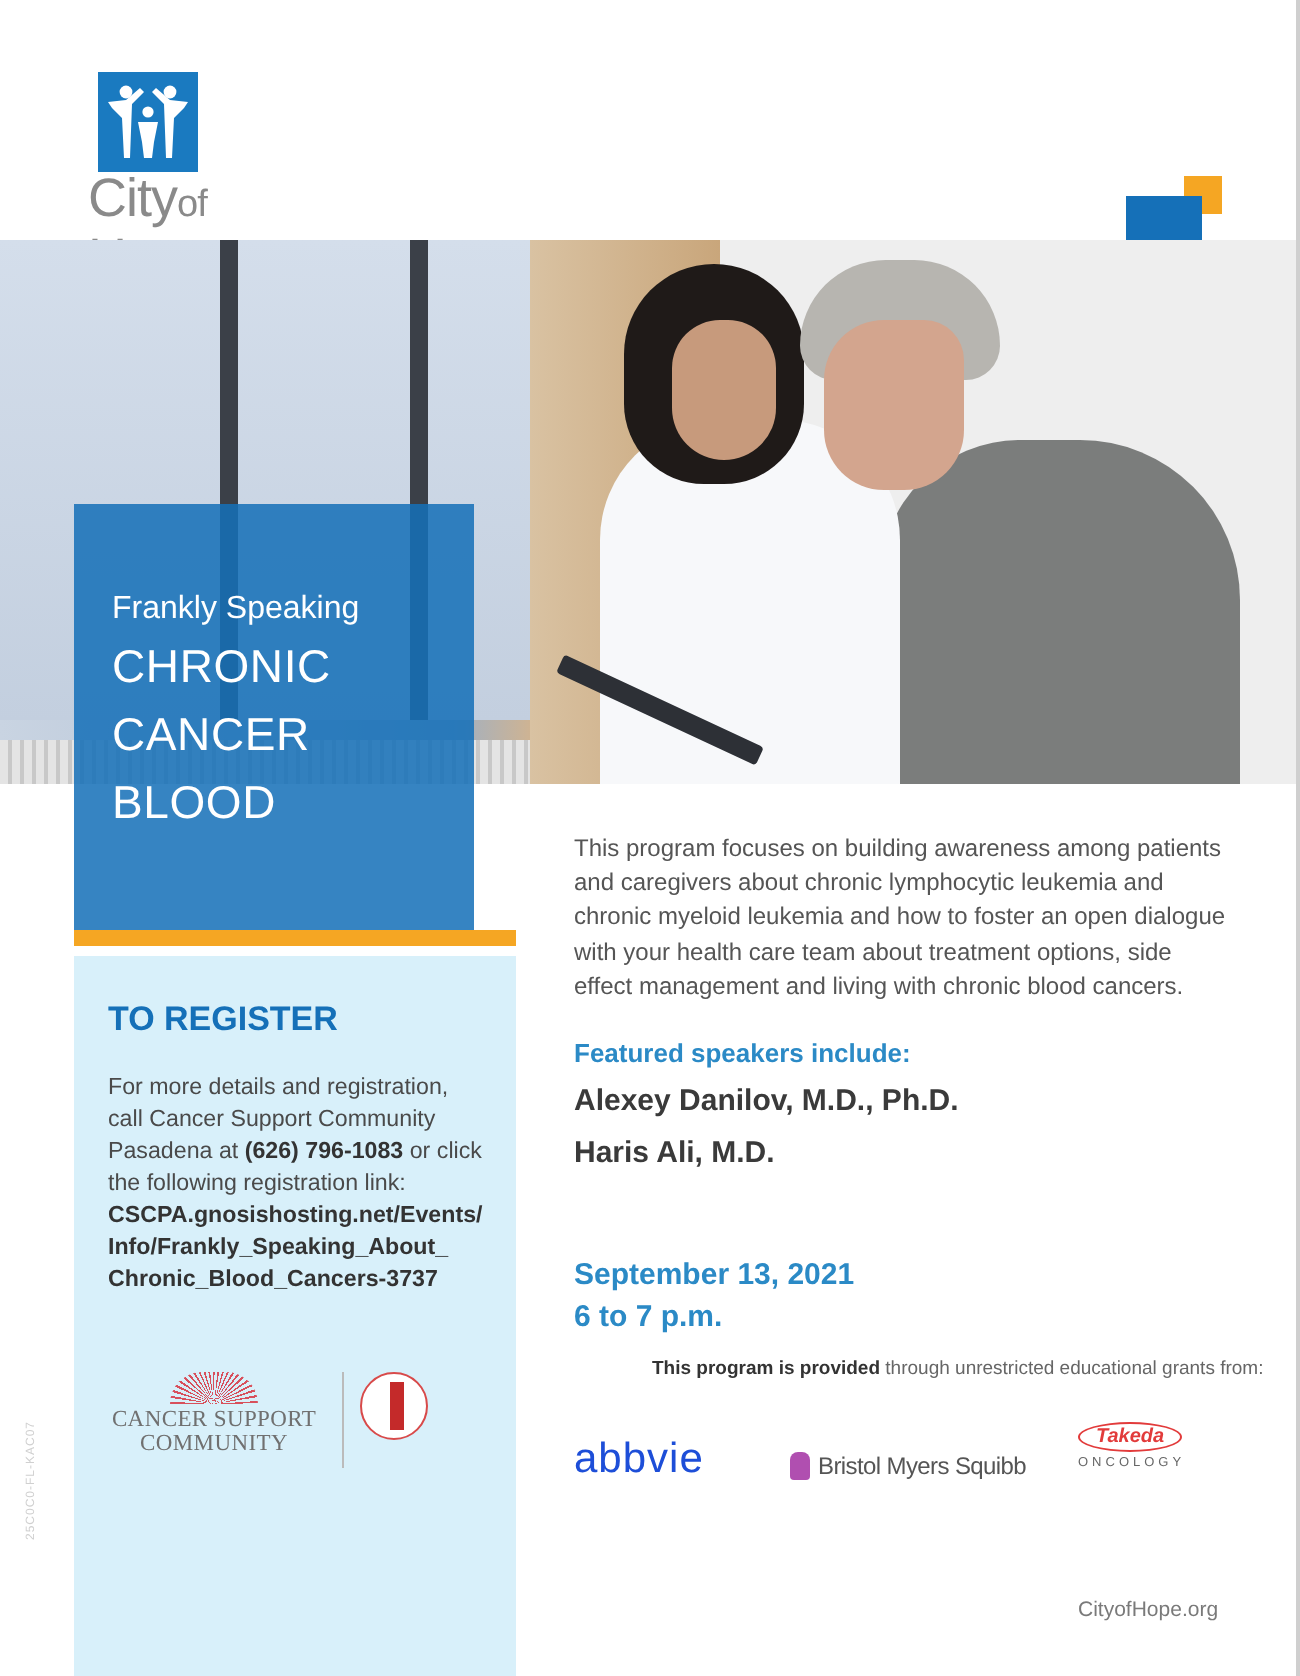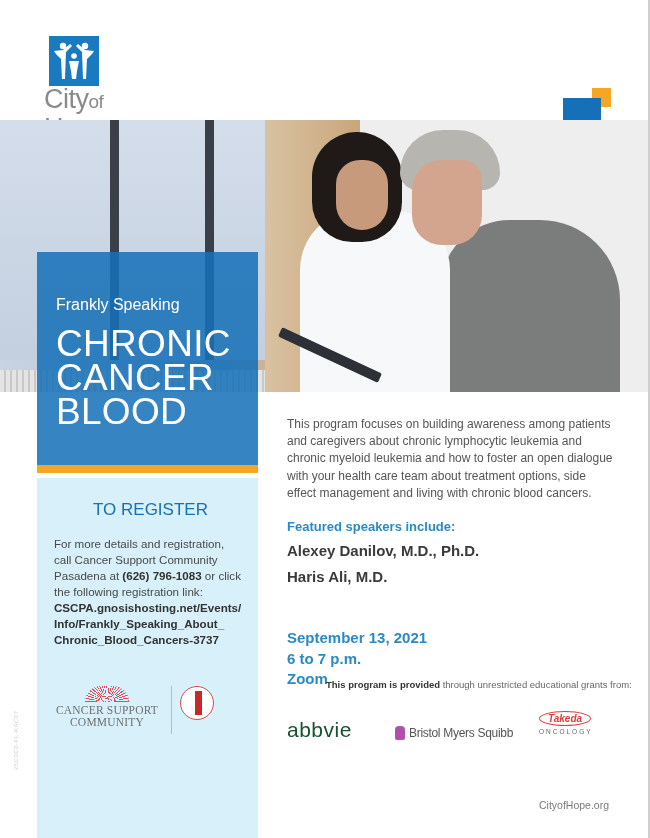--- a/index.html
+++ b/index.html
@@ -30,28 +30,28 @@
   .photo .doctor-coat { position: absolute; left: 300px; top: 90px; width: 150px; height: 200px; background: #f7f8fa; border-radius: 60px 60px 0 0; }
   .photo .doctor-hair { position: absolute; left: 312px; top: 12px; width: 90px; height: 110px; background: #1f1a18; border-radius: 45px 45px 40px 40px; }
   .photo .doctor-face { position: absolute; left: 336px; top: 40px; width: 52px; height: 70px; background: #c79a7c; border-radius: 24px 24px 26px 26px; }
   .photo .man-sweater { position: absolute; left: 440px; top: 100px; width: 180px; height: 200px; background: #7b7d7c; border-radius: 70px 80px 0 0; }
   .photo .man-hair { position: absolute; left: 400px; top: 10px; width: 100px; height: 60px; background: #b7b5b0; border-radius: 50px 50px 20px 20px; }
   .photo .man-face { position: absolute; left: 412px; top: 40px; width: 70px; height: 85px; background: #d3a58e; border-radius: 30px 20px 30px 30px; }
   .photo .tablet { position: absolute; left: 275px; top: 230px; width: 110px; height: 10px; background: #2d3036; transform: rotate(25deg); border-radius: 2px; }
   .photo .radiator { position: absolute; left: 0; top: 250px; width: 265px; height: 22px; background: repeating-linear-gradient(90deg, #e4e4e4 0 4px, #c8c8c8 4px 6px); }
 
   
-  .title-box { position: absolute; left: 37px; top: 252px; width: 221px; height: 213px; background: rgba(21,112,184,0.86); padding: 42px 18px 0 19px; color: #ffffff; }
+  .title-box { position: absolute; left: 37px; top: 252px; width: 200px; height: 213px; background: rgba(21,112,184,0.86); padding: 42px 18px 0 19px; color: #ffffff; }
   .title-box .series { font-size: 16px; line-height: 22px; font-weight: 400; }
-  .title-box .main { margin-top: 11px; font-size: 37px; line-height: 34px; font-weight: 400; letter-spacing: 0.3px; }
+  .title-box .main { font-size: 23px; line-height: 34px; font-weight: 400; letter-spacing: 0.3px; }
   .orange-bar { position: absolute; left: 37px; top: 465px; width: 221px; height: 8px; background: #f5a623; }
 
   
   .register { position: absolute; left: 37px; top: 478px; width: 221px; height: 360px; background: #d8f0fa; padding: 22px 14px 0 17px; }
-  .register h2 { color: #1570b8; font-size: 17px; font-weight: 400; line-height: 20px; margin-left: 39px; }
+  .register h2 { color: #1570b8; font-size: 17px; font-weight: 700; line-height: 20px; }
   .register .body { margin-top: 16px; font-size: 11.6px; line-height: 16px; color: #4a4a4a; }
   .register .body b { color: #333; }
   .partners { position: absolute; left: 14px; top: 208px; display: flex; align-items: flex-start; }
   .csc { width: 112px; text-align: center; }
   .csc-rays { width: 44px; height: 16px; margin: 0 auto 2px; border-radius: 22px 22px 0 0;
     background: repeating-conic-gradient(from -90deg at 50% 100%, #d8505c 0 3deg, transparent 3deg 8deg); }
   .csc-name { font-family: "Liberation Serif", "DejaVu Serif", serif; font-size: 11.5px; line-height: 12px; color: #707070; letter-spacing: 0.2px; }
   .partner-divider { width: 1px; height: 48px; background: #bbbbbb; margin: 0 8px; }
   .gilda { width: 34px; height: 34px; border-radius: 50%; border: 1.5px solid #d84a4a; background: #fff; position: relative; }
   .gilda::after { content: ""; position: absolute; left: 14px; top: 4px; width: 7px; height: 24px; background: #c42a2a; }
@@ -63,21 +63,21 @@
   .desc { position: absolute; left: 287px; top: 416px; width: 330px; font-size: 12px; line-height: 17.2px; color: #555555; }
   .featured { position: absolute; left: 287px; top: 519px; font-size: 13px; font-weight: 700; color: #2b8ac6; }
   .speaker { position: absolute; left: 287px; font-size: 15px; font-weight: 700; color: #3a3a3a; }
   .sp1 { top: 542px; }
   .sp2 { top: 568px; }
   .event { position: absolute; left: 287px; top: 628px; font-size: 15px; line-height: 20.5px; font-weight: 700; color: #2b8ac6; }
 
   .grants { position: absolute; left: 287px; top: 679px; font-size: 9.5px; color: #666; }
   .grants b { color: #333; margin-left: 39px; }
   .sponsors { position: absolute; left: 287px; top: 700px; width: 320px; display: flex; align-items: center; }
-  .abbvie { font-size: 21px; color: #14532d; font-weight: 400; letter-spacing: 0.5px; width: 100px; margin-top: 18px; }
+  .abbvie { font-size: 21px; color: #1d4ed8; font-weight: 400; letter-spacing: 0.5px; width: 100px; margin-top: 18px; }
   .bms { display: flex; align-items: flex-start; width: 140px; margin-left: 8px; margin-top: 24px; }
   .bms-hand { width: 10px; height: 14px; background: #b04fb0; border-radius: 4px 4px 2px 2px; margin-right: 4px; }
   .bms-text { font-size: 12px; color: #555; letter-spacing: -0.3px; }
   .takeda { margin-left: 4px; text-align: left; width: 64px; }
   .takeda-oval { display: inline-block; border: 1.5px solid #e23b3b; border-radius: 50%; padding: 1px 8px; color: #e23b3b; font-style: italic; font-weight: 700; font-size: 10px; }
   .takeda-sub { font-size: 6.5px; letter-spacing: 2px; color: #666; margin-top: 2px; }
 
   .site { position: absolute; left: 539px; top: 799px; font-size: 10.5px; color: #7a7a7a; }
 </style>
 </head>
@@ -153,21 +153,20 @@
 
 <div class="vcode">25C0C0-FL-KAC07</div>
 
 <p class="desc">This program focuses on building awareness among patients and caregivers about chronic lymphocytic leukemia and chronic myeloid leukemia and how to foster an open dialogue with your health care team about treatment options, side effect management and living with chronic blood cancers.</p>
 <div class="featured">Featured speakers include:</div>
 <div class="speaker sp1">Alexey Danilov, M.D., Ph.D.</div>
 <div class="speaker sp2">Haris Ali, M.D.</div>
 <div class="event">
   <div>September 13, 2021</div>
   <div>6 to 7 p.m.</div>
-  <div>Zoom</div>
 </div>
 
 <div class="grants">
   <b>This program is provided</b><span> through unrestricted educational grants from:</span>
 </div>
 <div class="sponsors">
   <div class="abbvie">abbvie</div>
   <div class="bms">
     <span class="bms-hand"></span>
     <span class="bms-text">Bristol Myers Squibb</span>

